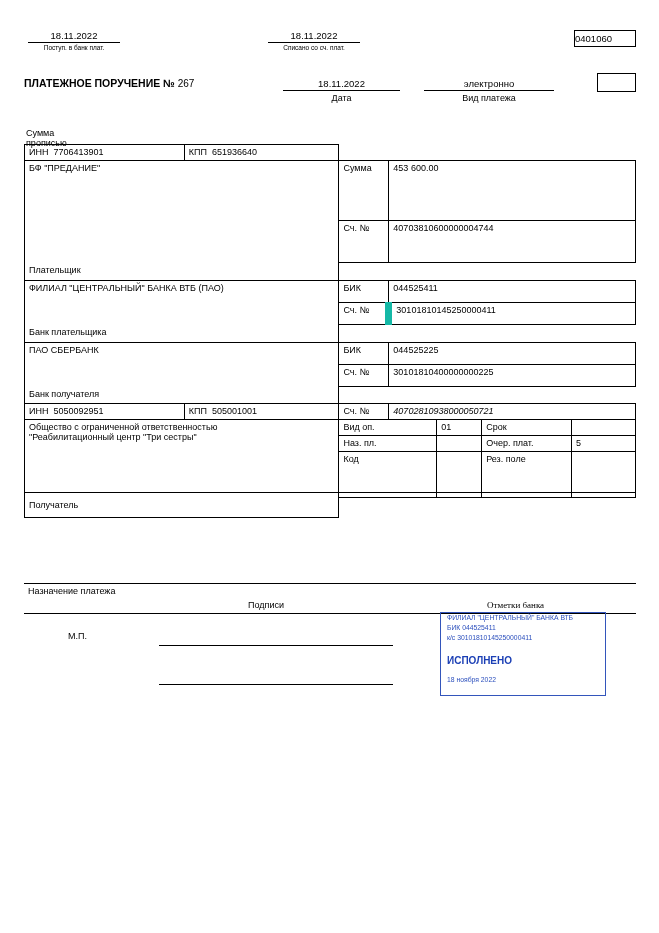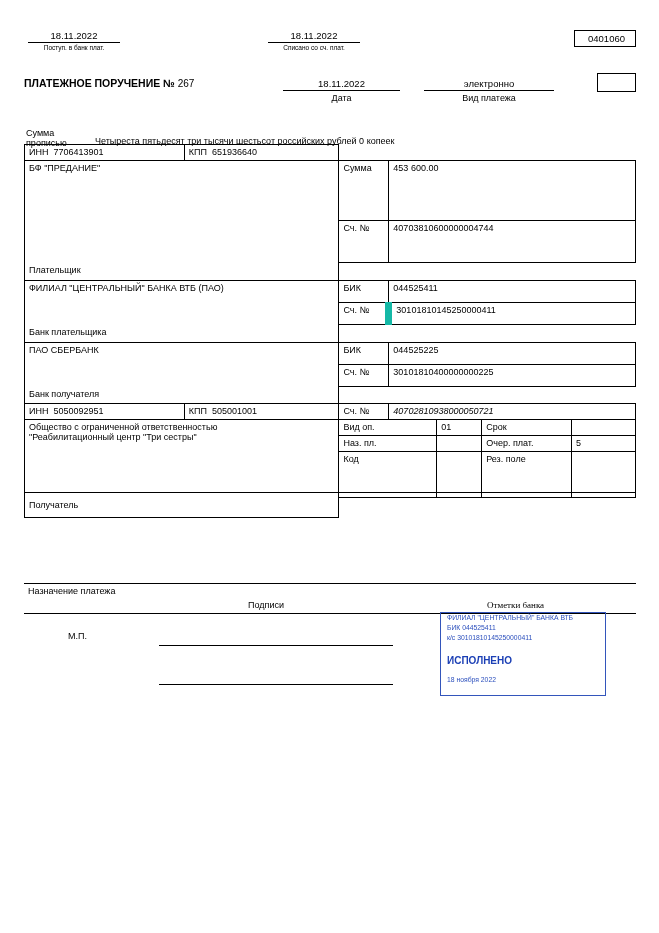--- a/index.html
+++ b/index.html
@@ -27,21 +27,21 @@
   
   .datebox {
     border-bottom: 1px solid #000;
     text-align: center;
     font-size: 9.5px;
     padding-bottom: 1px;
   }
   .boxnum {
     border: 1px solid #000;
     font-size: 9.5px;
-    padding: 2px 13px;
+    padding: 2px 0;
   }
   .underline-field {
     border-bottom: 1px solid #000;
     text-align: center;
     font-size: 9.5px;
     padding-bottom: 1px;
   }
   .emptybox {
     border: 1px solid #000;
   }
@@ -110,21 +110,20 @@
     <div class="underline-field">электронно</div>
     <div class="t9 ctr" style="margin-top:2px;">Вид платежа</div>
   </div>
 
   <div class="abs emptybox" style="left:597px; top:73px; width:39px; height:19px;"></div>
 
   <div class="abs t9" style="left:26px; top:128px; line-height:1.15;">
     <div>Сумма</div>
     <div>прописью</div>
   </div>
-  <div class="abs t9" style="left:95px; top:136px; width:530px;">Четыреста пятьдесят три тысячи шестьсот российских рублей 0 копеек</div>
 
   <table class="tbl">
     <colgroup>
       <col style="width:160px">
       <col style="width:155px">
       <col style="width:50px">
       <col style="width:48px">
       <col style="width:45px">
       <col style="width:90px">
       <col style="width:64px">

